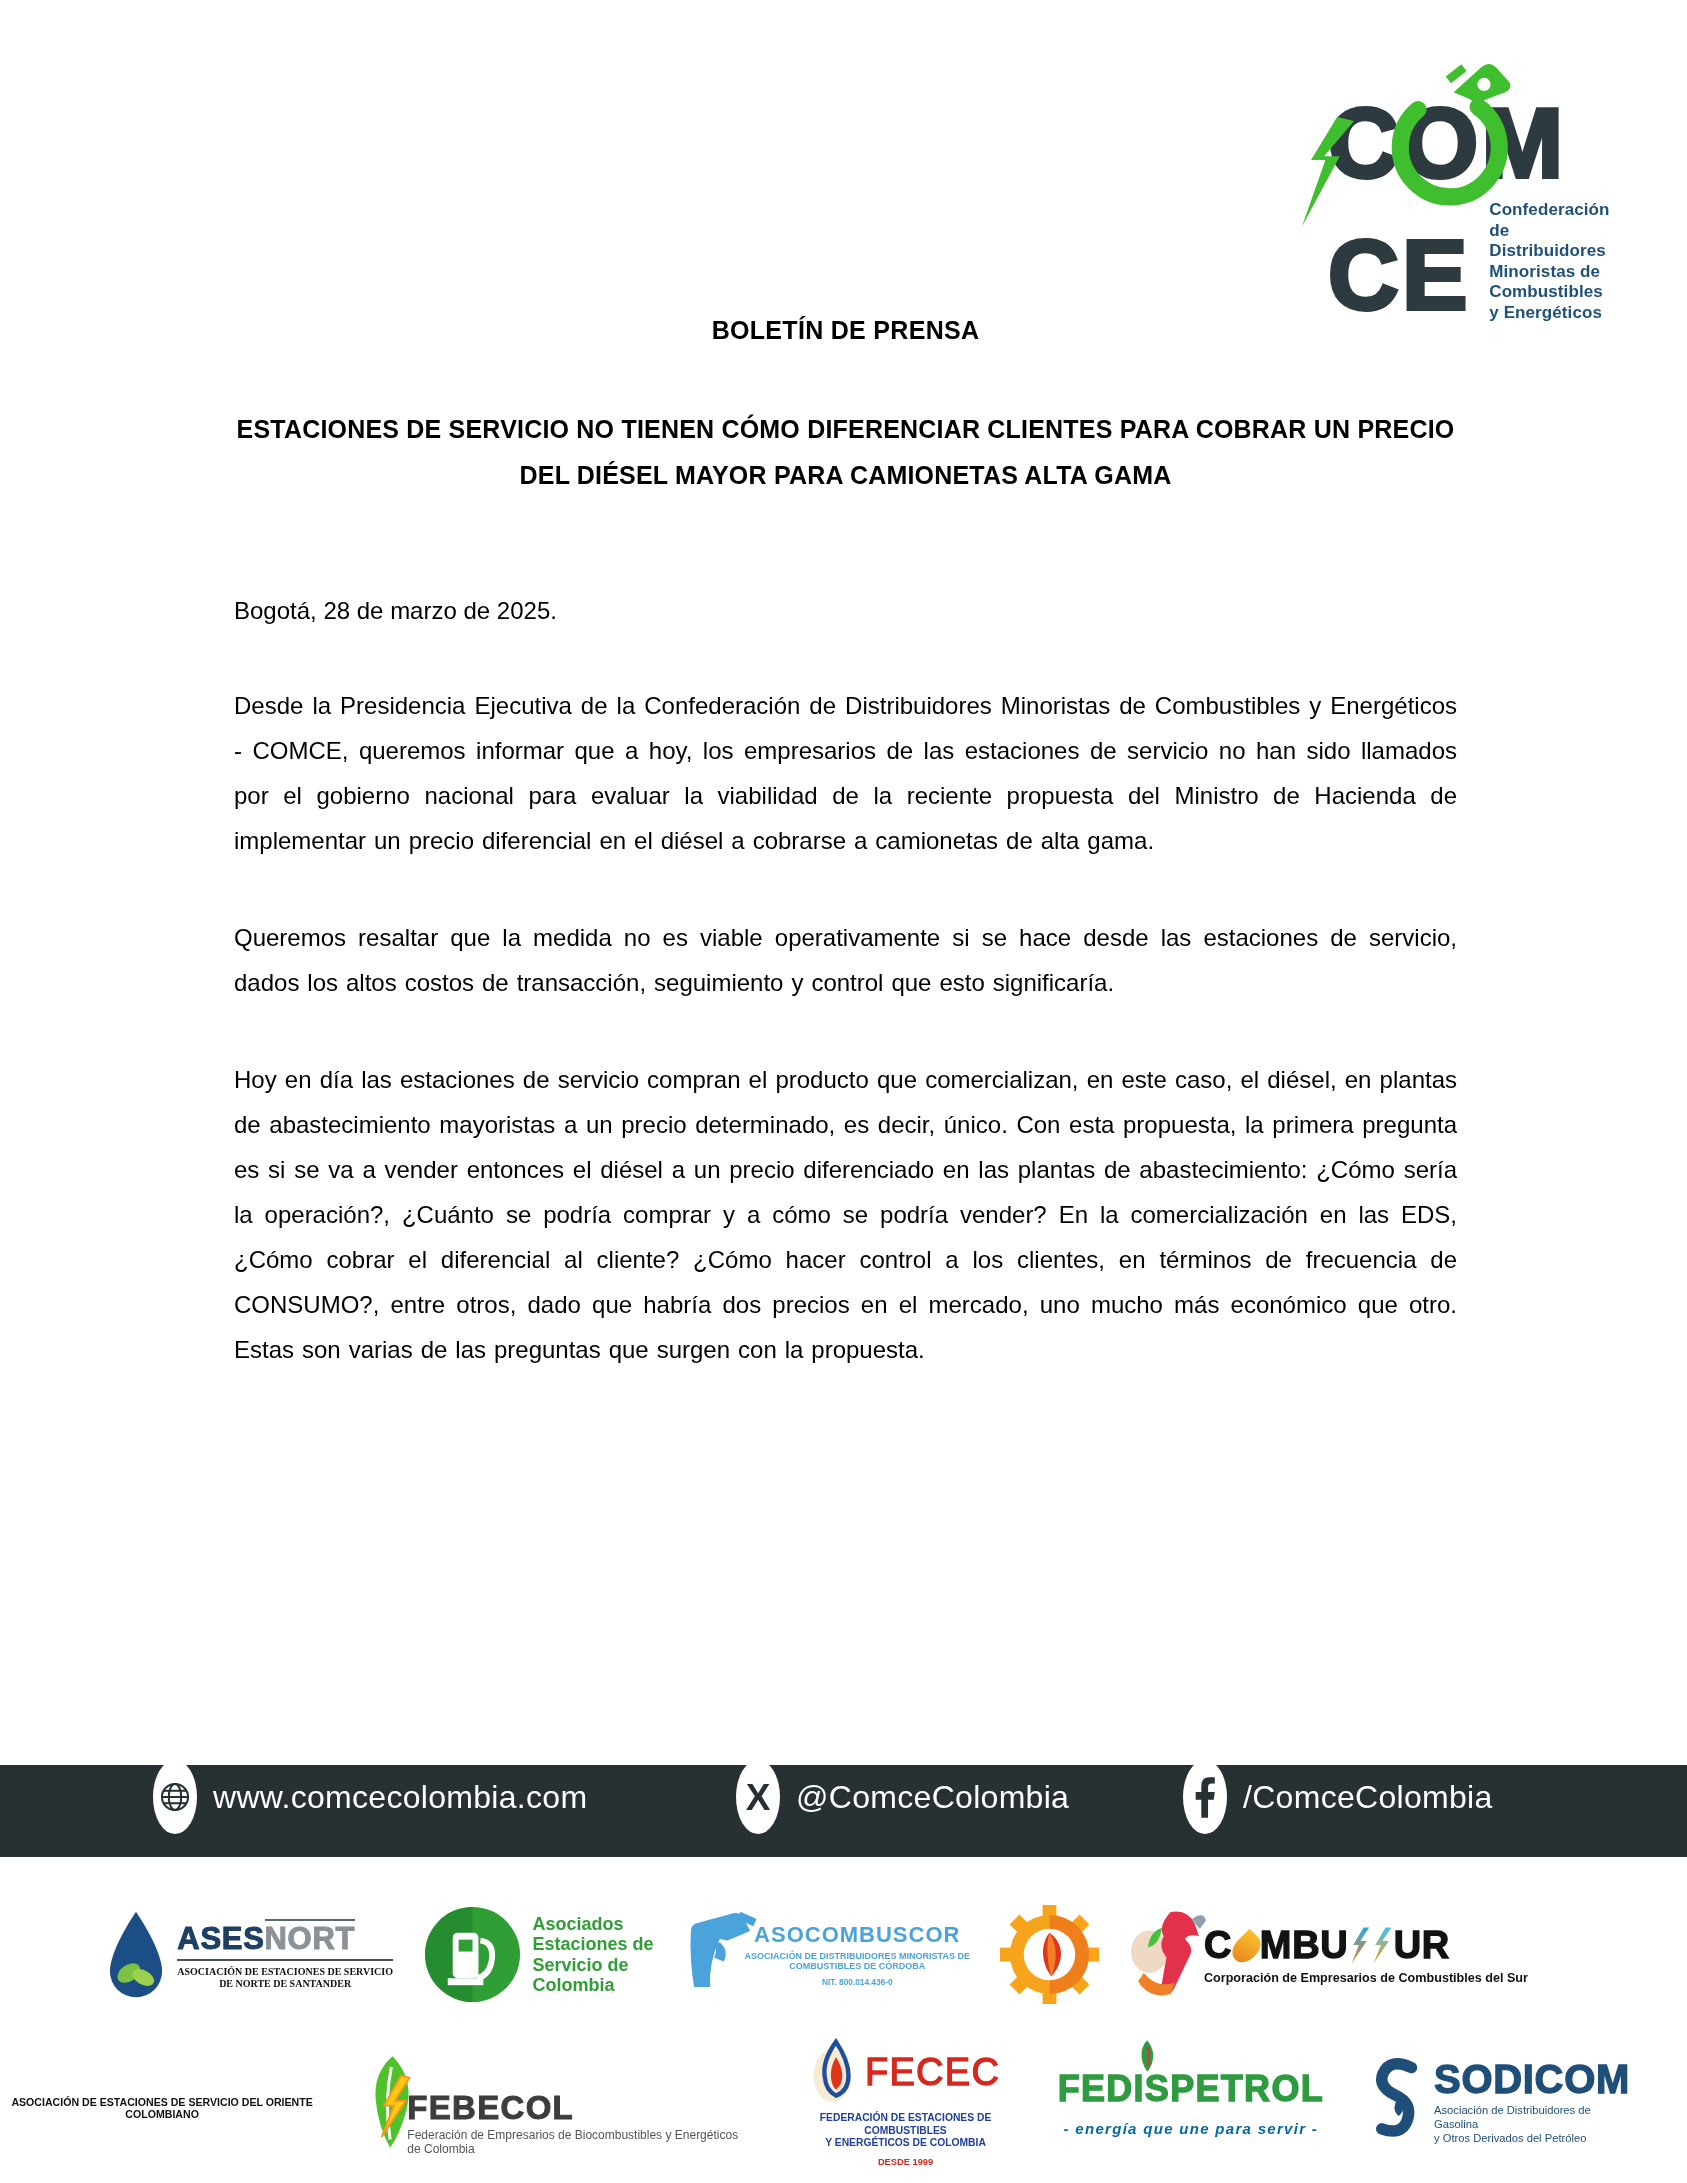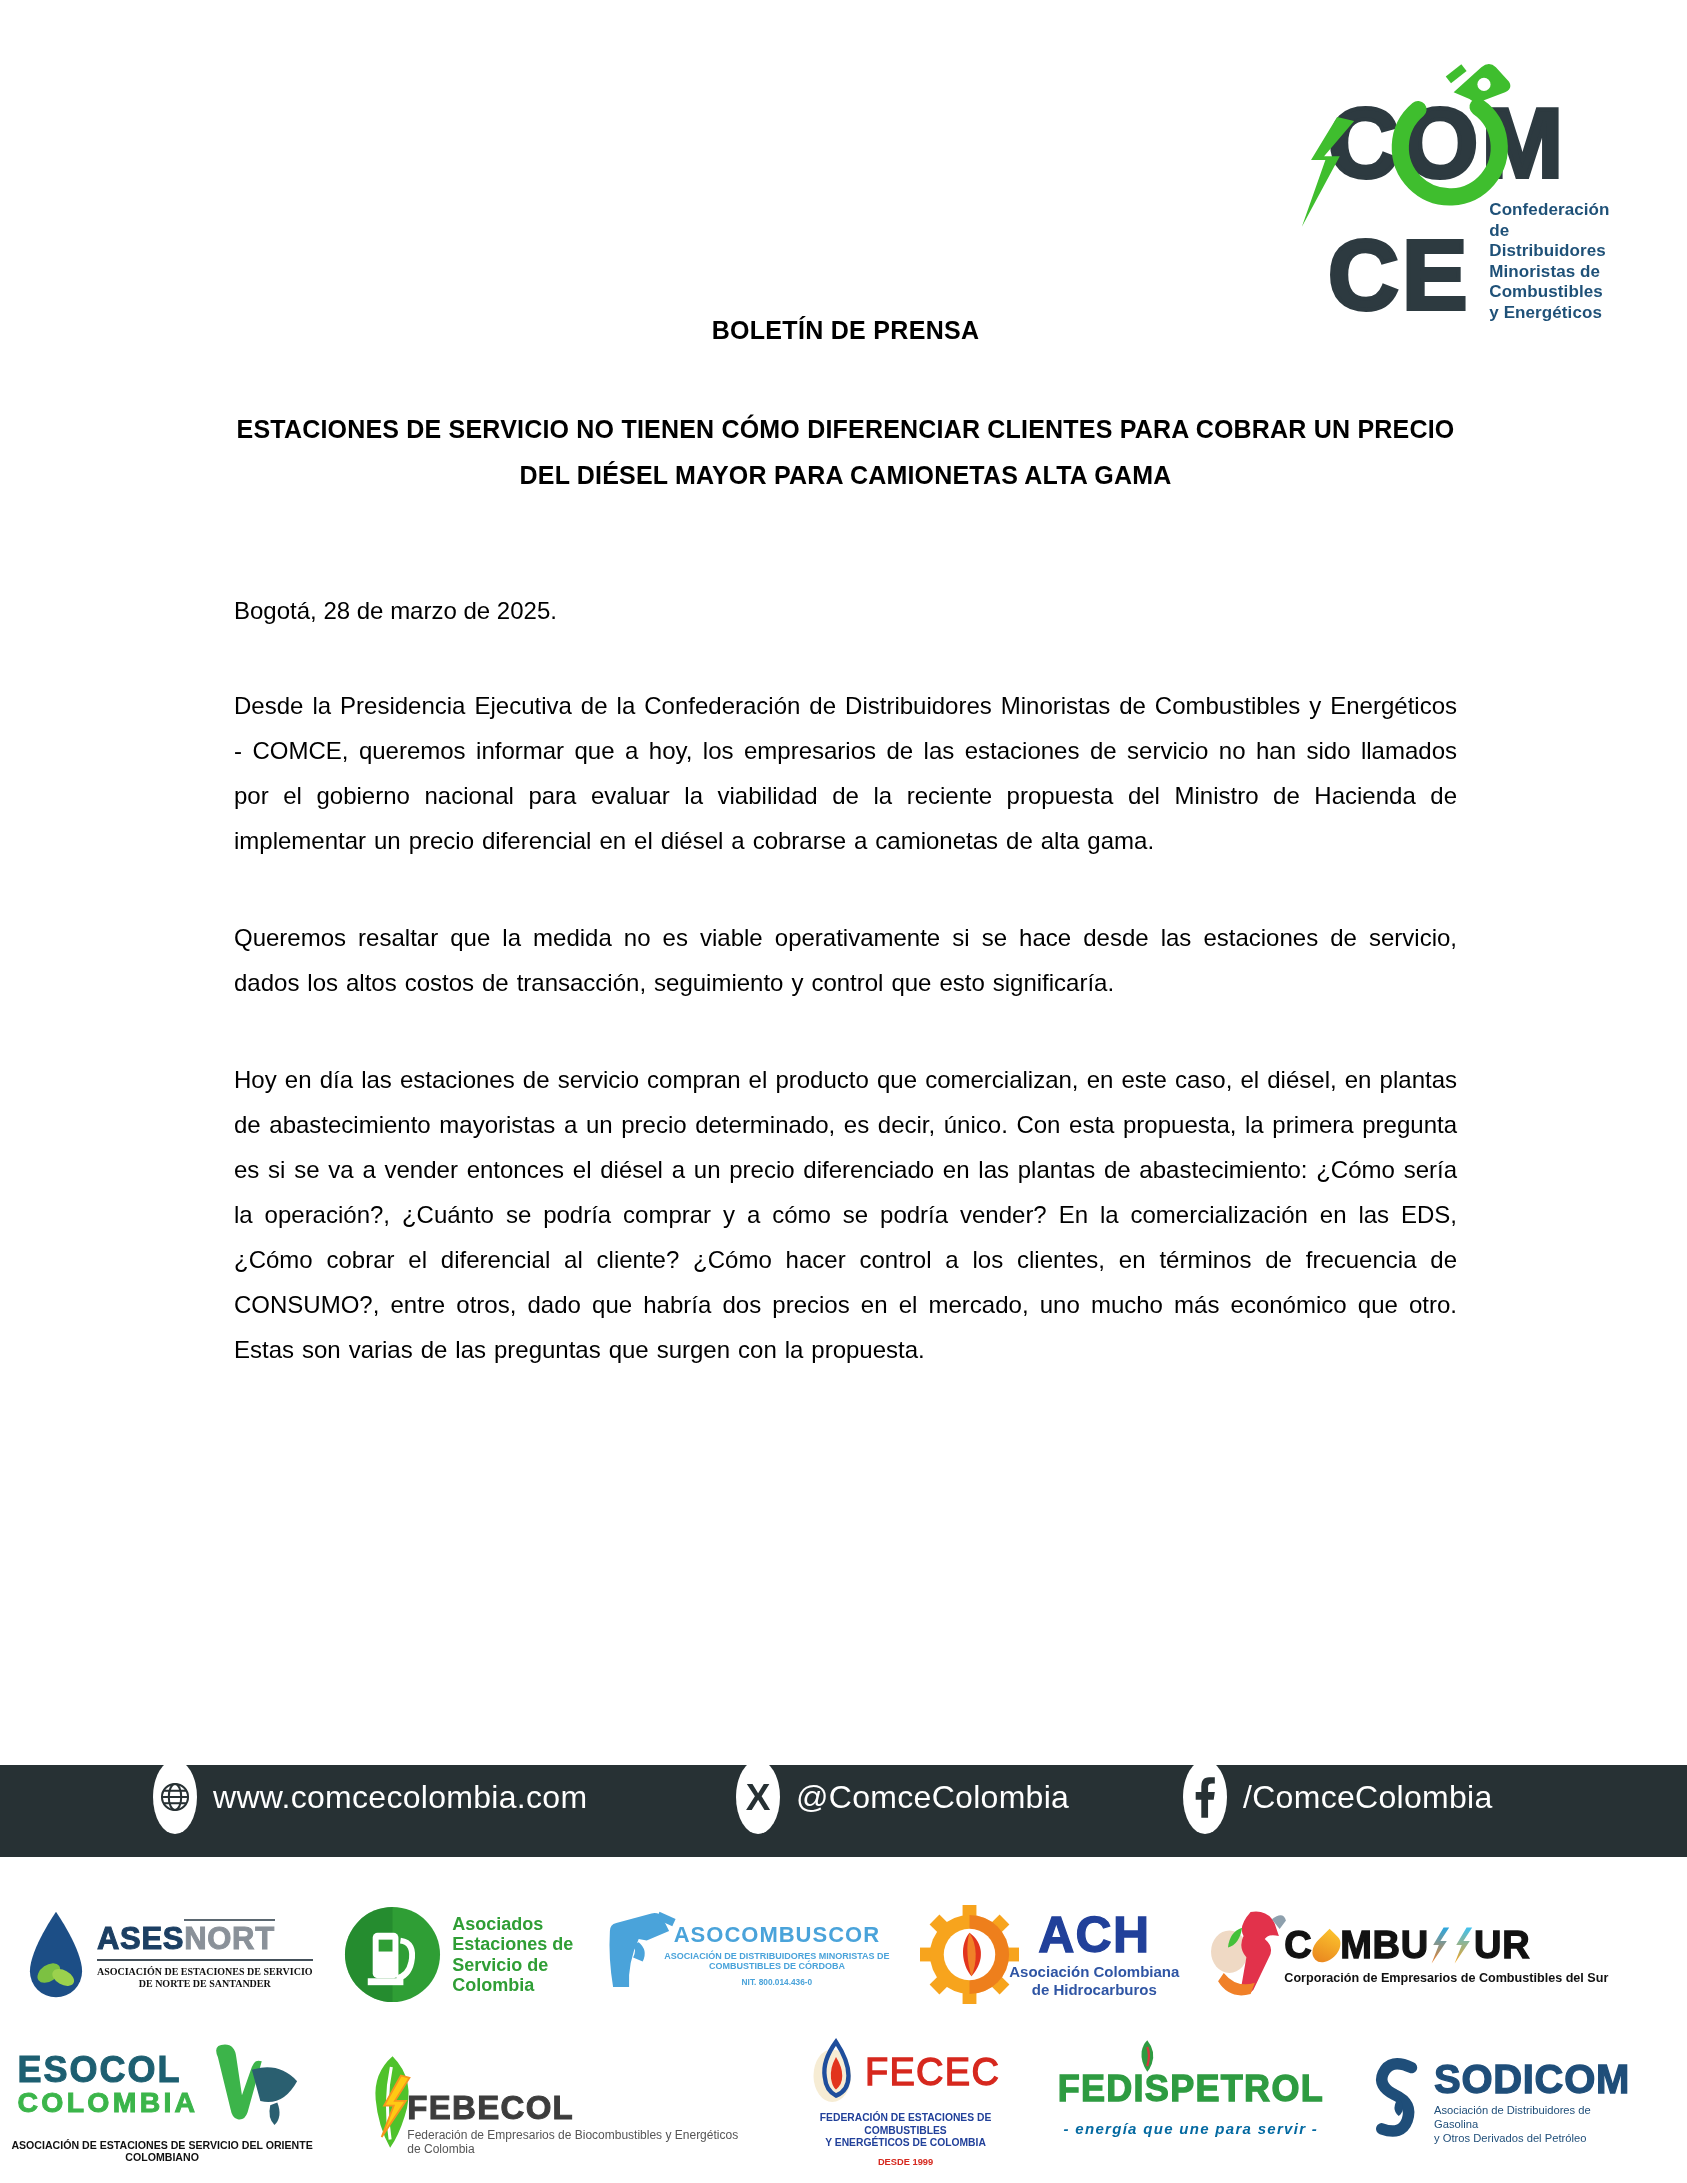--- a/index.html
+++ b/index.html
@@ -255,25 +255,20 @@
             <rect x="43" y="0" width="14" height="16" transform="rotate(225 50 50)"></rect>
             <rect x="43" y="0" width="14" height="16" transform="rotate(270 50 50)"></rect>
             <rect x="43" y="0" width="14" height="16" transform="rotate(315 50 50)"></rect>
             <circle cx="50" cy="50" r="40"></circle>
           </g>
           <path d="M50 10 a40 40 0 0 1 0 80 Z" fill="#e8681c" opacity="0.6"></path>
           <circle cx="50" cy="50" r="26" fill="#ffffff"></circle>
           <path d="M50 28 C64 38 66 56 52 72 C42 60 40 40 50 28 Z" fill="#e2341d"></path>
           <path d="M50 28 C58 40 58 58 52 72 C48 60 46 40 50 28 Z" fill="#f08028"></path>
         </svg>
-        <div class="ach-text">
-          <div class="ach-title">ACH</div>
-          <div class="ach-caption">Asociación Colombiana
-de Hidrocarburos</div>
-        </div>
       </div>
 
       <div class="partner">
         <svg width="79" height="99" viewBox="0 0 110 140">
           <ellipse cx="28" cy="66" rx="26" ry="30" fill="#efd9c4"></ellipse>
           <path d="M58 10 Q82 6 92 26 L98 44 Q84 40 78 48 Q92 60 84 74 L62 120 Q52 132 44 120 L52 74 Q40 60 48 44 Q40 30 58 10 Z" fill="#e2324b"></path>
           <path d="M88 20 q16 -12 20 2 l-9 12 z" fill="#8ea0ad"></path>
           <path d="M46 32 q-18 6 -20 28 q16 -4 20 -28 z" fill="#45c13a"></path>
           <path d="M20 96 q18 22 44 14 l-6 16 q-30 8 -46 -18 z" fill="#f08028"></path>
         </svg>
@@ -304,31 +299,20 @@
           </div>
           <div class="comb-caption">Corporación de Empresarios de Combustibles del Sur</div>
         </div>
       </div>
     </div>
 
     <div class="prow prow2">
 
       <div class="partner esocol-block">
         <div>
-          <div class="esocol-top">
-            <div class="esocol-names">
-              <div class="esocol-title">ESOCOL</div>
-              <div class="esocol-sub">COLOMBIA</div>
-            </div>
-            <svg width="99" height="86" viewBox="0 0 140 120" style="margin-left:9.3px;">
-              <path d="M14 22 q-8 -18 10 -18 q14 0 16 18 l8 54 l14 -40 q4 -12 14 -8 l-20 72 q-4 12 -14 10 q-8 -2 -10 -14 z" fill="#3cb44a"></path>
-              <path d="M62 40 q38 -12 64 16 q-20 36 -52 28 z" fill="#2a5f70"></path>
-              <path d="M98 86 q8 20 -4 32 q-10 -10 -6 -28 z" fill="#2a5f70"></path>
-            </svg>
-          </div>
           <div class="esocol-caption">ASOCIACIÓN DE ESTACIONES DE SERVICIO DEL ORIENTE COLOMBIANO</div>
         </div>
       </div>
 
       <div class="partner">
         <svg width="63" height="116" viewBox="0 0 90 160">
           <path d="M44 4 Q84 44 64 104 Q54 136 40 156 Q20 120 16 76 Q12 32 44 4 Z" fill="#4fc22b"></path>
           <path d="M42 22 Q30 80 40 142" stroke="#ffffff" stroke-width="5" fill="none"></path>
           <polygon points="58,36 30,86 46,86 26,138 66,78 48,78 72,40" fill="#ffc913" stroke="#f7941d" stroke-width="3"></polygon>
         </svg>

